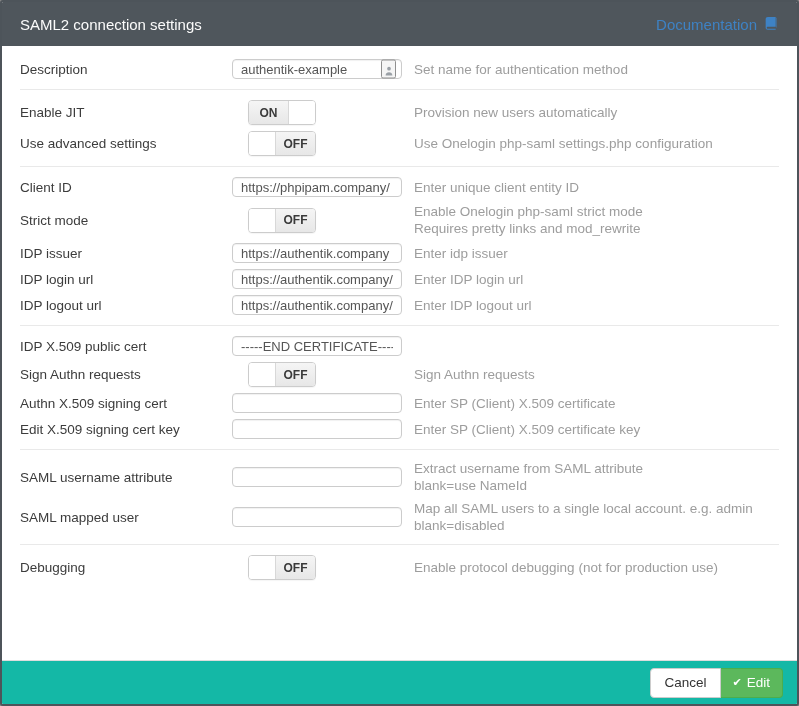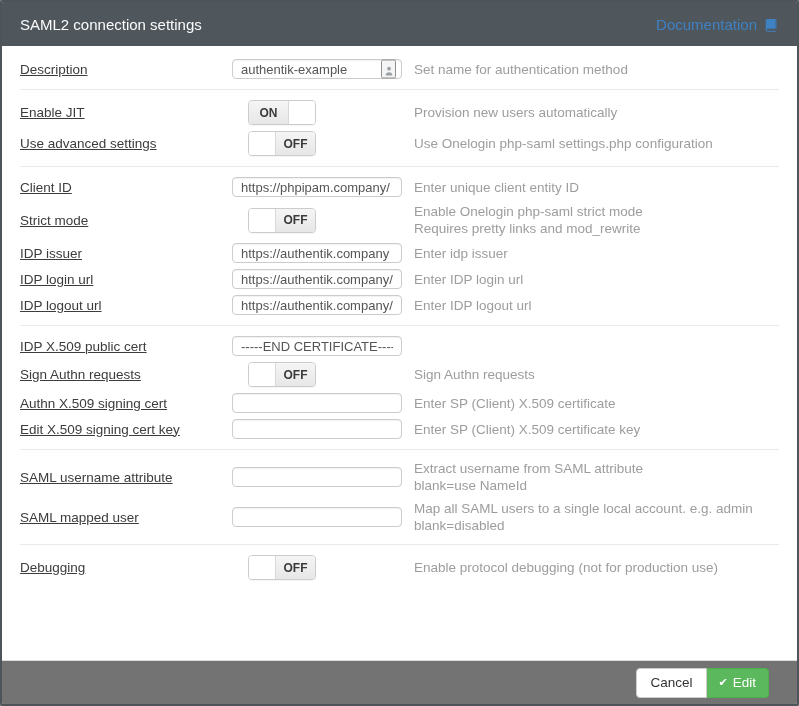--- a/index.html
+++ b/index.html
@@ -23,35 +23,35 @@
   }
   .modal-header{
     height:44px;flex:0 0 44px;
     background:var(--header-bg);
     display:flex;align-items:center;justify-content:space-between;
     padding:0 18px;
   }
   .modal-title{color:#fbfbfb;font-size:15px;}
   .doc-link{
     color:var(--link-blue);font-size:15px;text-decoration:none;
-    display:flex;align-items:flex-end;gap:6px;cursor:pointer;
+    display:flex;align-items:flex-start;gap:6px;cursor:pointer;
   }
   .doc-link svg{display:block;}
   .modal-body{
     height:614px;flex:1 1 auto;
     background:#fff;
     padding:3px 18px 0 18px;
     overflow:hidden;
   }
   .group{padding:7px 0;}
   .group + .group{border-top:1px solid var(--separator);}
   .row{display:flex;align-items:center;padding:3px 0;}
   .flabel{
     width:212px;flex:0 0 212px;
-    color:#3c3c3c;font-size:13.5px;text-decoration:underline;
+    color:#3c3c3c;font-size:13.5px;
   }
   .fcontrol{width:170px;flex:0 0 170px;position:relative;}
   .fhint{
     margin-left:12px;color:var(--hint-gray);
     font-size:13.5px;line-height:17px;
   }
   .txt{
     width:100%;height:20px;
     border:1px solid #ccc;border-radius:4px;
     padding:0 8px;font-size:13px;color:#555;
@@ -78,23 +78,23 @@
     width:39px;flex:0 0 39px;
     display:flex;align-items:center;justify-content:center;
     font-size:12px;font-weight:700;color:#3a3a3a;
     background:linear-gradient(#f5f5f5,#e7e7e7);
   }
   .toggle .seg-knob{flex:1 1 auto;background:#fff;}
   .toggle.on .seg-knob{border-left:1px solid #d8d8d8;}
   .toggle.off .seg-knob{border-right:1px solid #d8d8d8;}
   .modal-footer{
     height:44px;flex:0 0 44px;
-    background:#737373;border-top:1px solid #ddd;
+    background:#14b8a6;border-top:1px solid #ddd;
     display:flex;align-items:center;justify-content:flex-end;
-    padding-right:28px;
+    padding-right:14px;
   }
   .btn-group{display:flex;}
   .btn{
     height:30px;font-size:13.5px;cursor:pointer;
     display:flex;align-items:center;
     font-family:"Liberation Sans","DejaVu Sans",sans-serif;
   }
   .btn-cancel{
     background:#fff;border:1px solid #ccc;color:#333;
     border-radius:4px 0 0 4px;padding:0 13px;

